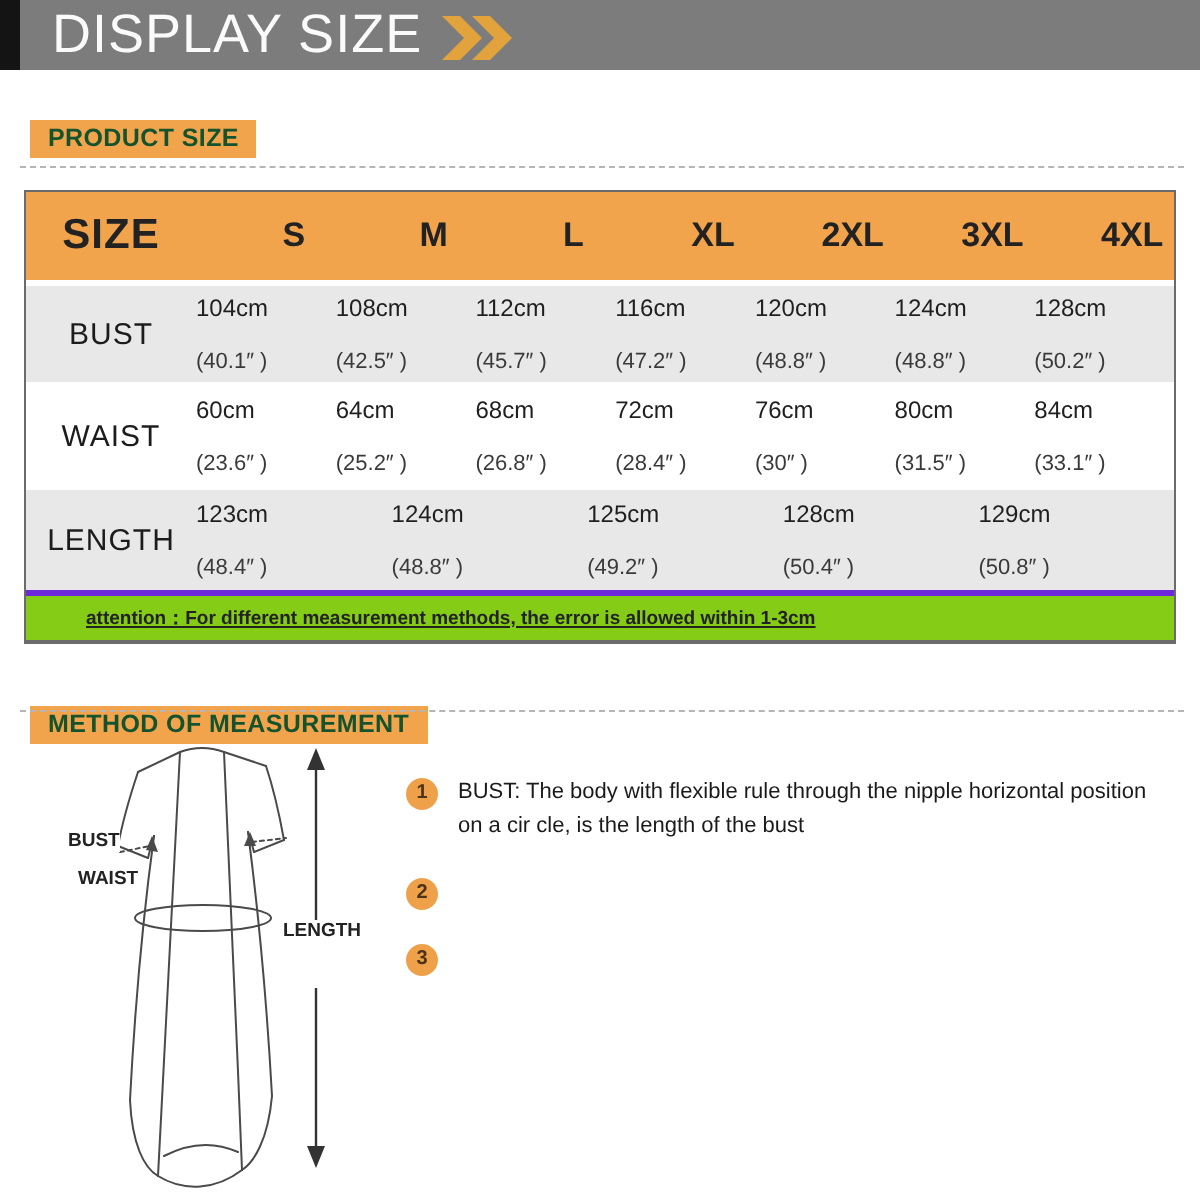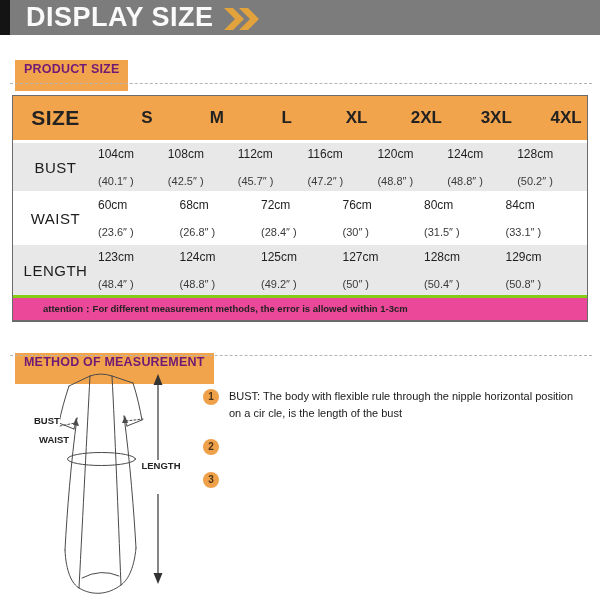--- a/index.html
+++ b/index.html
@@ -3,46 +3,46 @@
 <meta charset="utf-8">
 <style>
   html,body{margin:0;padding:0;background:#fff;}
   .page{position:relative;width:600px;height:600px;background:#fff;overflow:hidden;
         font-family:"Liberation Sans",sans-serif;color:#1c1c1c;}
 
   
   .banner{position:absolute;top:0;left:0;width:600px;height:35px;background:#7c7c7c;
           display:flex;align-items:center;}
   .banner-block{position:absolute;left:0;top:0;width:10px;height:35px;background:#141414;}
-  .banner-title{margin-left:26px;font-size:27px;color:#fafafa;letter-spacing:.5px;font-weight:bold;}
+  .banner-title{margin-left:26px;font-size:27px;color:#fafafa;letter-spacing:.5px;}
   .banner-chevrons{margin-left:10px;margin-top:3px;}
 
   
-  .section-label{position:absolute;left:15px;height:31px;line-height:19px;background:#F2A44C;
-                 padding:0 9px;font-size:12.5px;font-weight:bold;color:#701a75;letter-spacing:.2px;}
+  .section-label{position:absolute;left:15px;height:19px;line-height:19px;background:#F2A44C;
+                 padding:0 9px;font-size:12.5px;font-weight:bold;color:#14532d;letter-spacing:.2px;}
   .label-product{top:60px;}
   .label-method{top:353px;}
   .dashed{position:absolute;left:10px;width:582px;border-top:1px dashed #b5b5b5;}
   .d1{top:83px;} .d2{top:355px;}
 
   
   .table{position:absolute;top:95px;left:12px;width:576px;background:#fff;
          border:1px solid #6b6b6b;border-bottom-width:2px;box-sizing:border-box;}
   .thead{display:flex;align-items:center;height:44px;background:#F2A44C;gap:28px;}
   .th{flex:1;text-align:center;font-size:17px;font-weight:bold;color:#222;}
   .th.size{flex:0 0 85px;font-size:21px;letter-spacing:.5px;}
   .trow{display:flex;align-items:center;border-top:3px solid #fff;}
   .trow.gray{background:#E8E8E8;}
   .row-bust,.row-waist{height:48px;} .row-length{height:50px;}
   .rowlabel{flex:0 0 85px;text-align:center;font-size:15px;letter-spacing:.5px;color:#1c1c1c;}
   .cell{flex:1;text-align:left;}
   .cell .cm{font-size:12px;color:#1f1f1f;}
   .cell .in{font-size:11px;color:#3a3a3a;margin-top:14px;}
-  .attn{height:22px;display:flex;align-items:center;border-top:3px solid #84cc16;background:#ec4899;
-        padding-left:30px;font-size:9.5px;font-weight:bold;color:#222;}
+  .attn{height:22px;display:flex;align-items:center;border-top:3px solid #6d28d9;background:#84cc16;
+        padding-left:30px;font-size:9.5px;font-weight:bold;color:#222;text-decoration:underline;}
 
   
   .diagram{position:absolute;left:30px;top:362px;width:180px;height:240px;}
   .diagram svg{position:absolute;left:0;top:0;}
   .diag-label{position:absolute;font-size:9.5px;font-weight:bold;color:#222;background:#fff;}
   .lbl-bust{left:4px;top:53px;}
   .lbl-waist{left:9px;top:72px;}
   .lbl-length{left:111px;top:98px;width:40px;text-align:center;}
 
   
@@ -115,20 +115,24 @@
         </div>
     </div>
 
     <div class="trow row-waist">
       <div class="rowlabel">WAIST</div>
       <div class="cell">
           <div class="cm">60cm</div>
           <div class="in">(23.6″ )</div>
         </div>
       <div class="cell">
+          <div class="cm">64cm</div>
+          <div class="in">(25.2″ )</div>
+        </div>
+      <div class="cell">
           <div class="cm">68cm</div>
           <div class="in">(26.8″ )</div>
         </div>
       <div class="cell">
           <div class="cm">72cm</div>
           <div class="in">(28.4″ )</div>
         </div>
       <div class="cell">
           <div class="cm">76cm</div>
           <div class="in">(30″ )</div>
@@ -149,24 +153,20 @@
           <div class="cm">123cm</div>
           <div class="in">(48.4″ )</div>
         </div>
       <div class="cell">
           <div class="cm">124cm</div>
           <div class="in">(48.8″ )</div>
         </div>
       <div class="cell">
           <div class="cm">125cm</div>
           <div class="in">(49.2″ )</div>
-        </div>
-      <div class="cell">
-          <div class="cm">127cm</div>
-          <div class="in">(50″ )</div>
         </div>
       <div class="cell">
           <div class="cm">128cm</div>
           <div class="in">(50.4″ )</div>
         </div>
       <div class="cell">
           <div class="cm">129cm</div>
           <div class="in">(50.8″ )</div>
         </div>
     </div>

